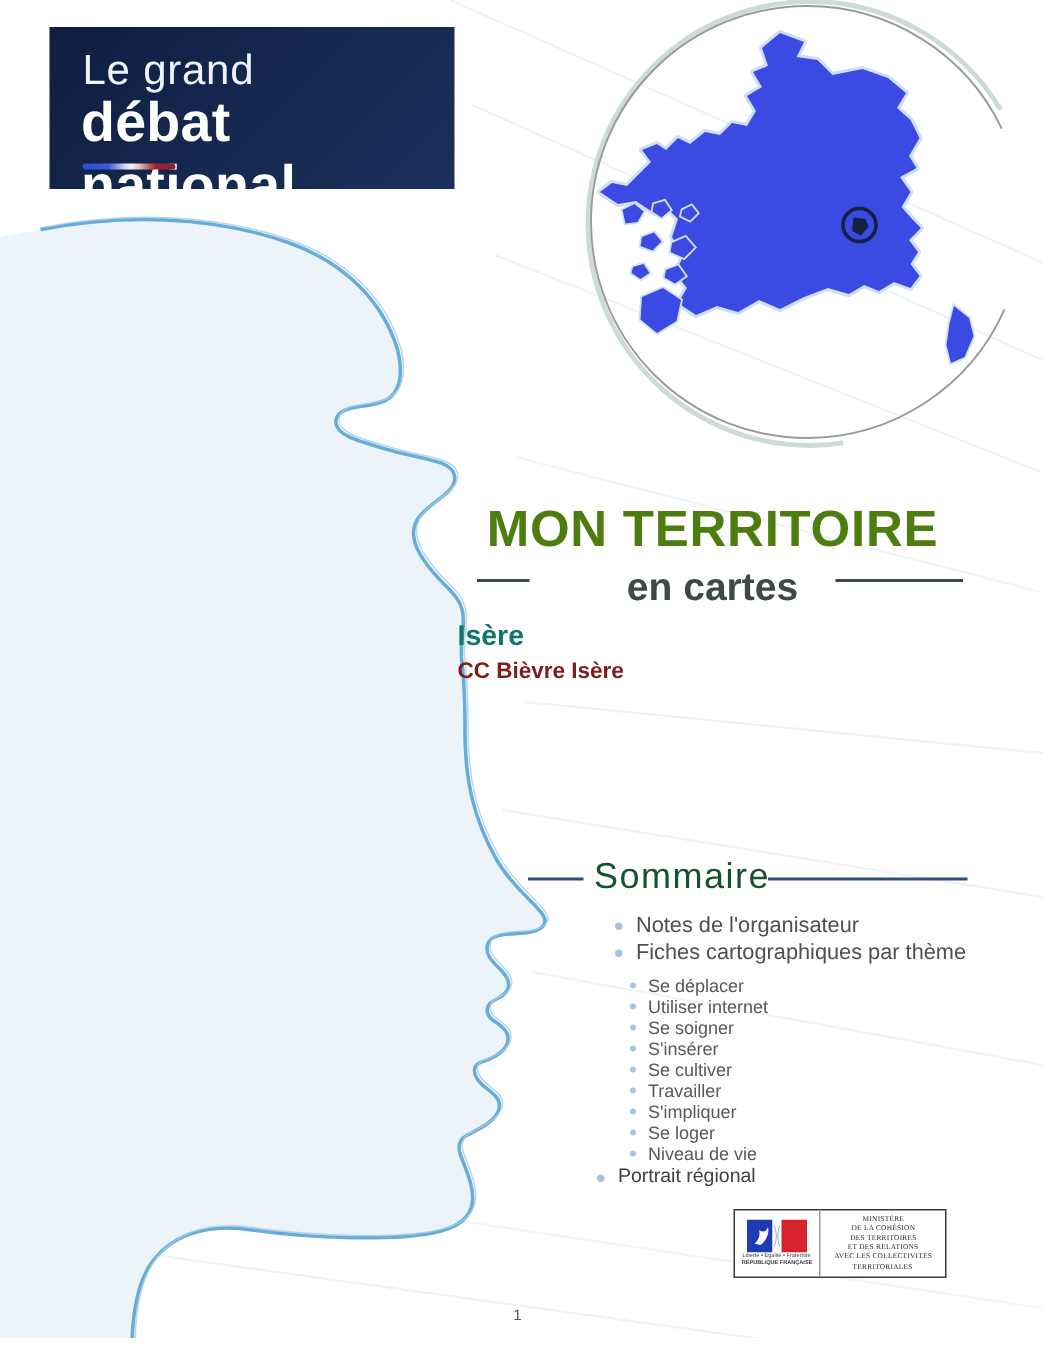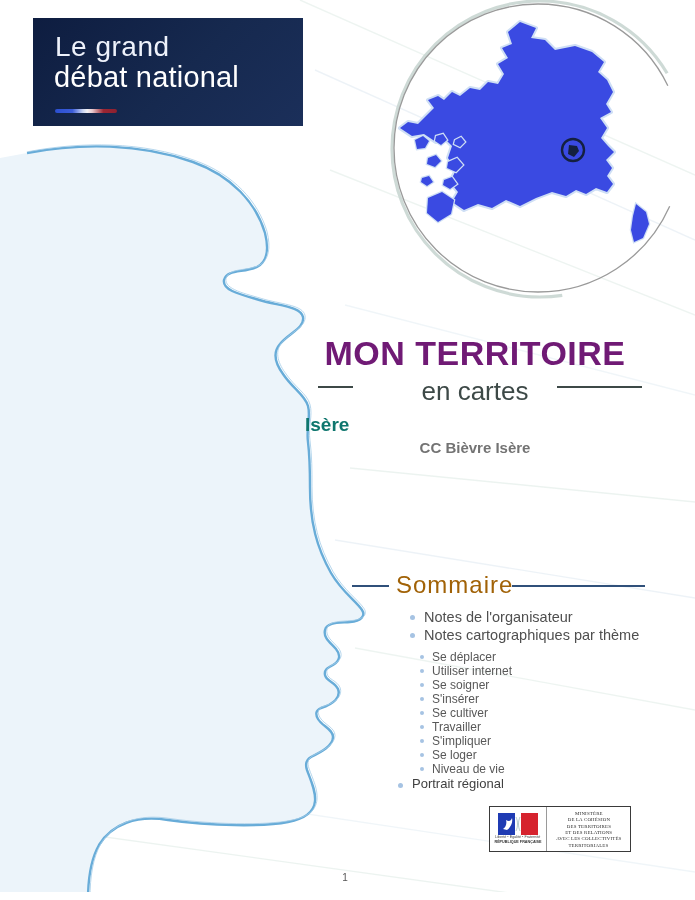--- a/index.html
+++ b/index.html
@@ -5,36 +5,36 @@
   html,body{margin:0;padding:0;}
   body{font-family:"Liberation Sans",sans-serif;}
   .page{position:relative;width:695px;height:892px;background:#ffffff;overflow:hidden;}
   .layer{position:absolute;left:0;top:0;width:695px;height:900px;pointer-events:none;}
 
   
   .brand-box{position:absolute;left:33px;top:18px;width:270px;height:108px;
     background:linear-gradient(135deg,#0e1d40 0%,#16294f 55%,#1b2f5a 100%);
     color:#fff;padding:0;box-sizing:border-box;}
   .brand-line1{position:absolute;left:22px;top:13px;font-size:28px;font-weight:300;color:#eef2fb;letter-spacing:.5px;}
-  .brand-line2{position:absolute;left:21px;top:43px;font-size:29px;font-weight:400;color:#ffffff;letter-spacing:.2px;}
+  .brand-line2{position:absolute;left:21px;top:43px;font-size:37px;font-weight:700;color:#ffffff;letter-spacing:.2px;}
   .brand-flag{position:absolute;left:22px;top:91px;width:62px;height:4px;border-radius:2px;
     background:linear-gradient(90deg,#2b4fd0 0%,#3b5cd8 28%,#c9d4f2 45%,#f2f2f5 52%,#e8c9ce 60%,#9c2633 78%,#8c2030 100%);}
 
   
   .title-wrap{position:absolute;left:305px;top:334px;width:340px;text-align:center;}
-  .title-main{font-size:34px;font-weight:800;color:#701a75;letter-spacing:.5px;}
-  .title-sub{position:relative;font-size:26px;font-weight:400;color:#3d4947;margin-top:3px;}
+  .title-main{font-size:34px;font-weight:800;color:#4d7c0f;letter-spacing:.5px;}
+  .title-sub{position:relative;font-size:26px;font-weight:700;color:#3d4947;margin-top:3px;}
   .rule{position:absolute;height:2px;background:#3d4947;}
   .rule-left{left:318px;top:386px;width:35px;}
   .rule-right{left:557px;top:386px;width:85px;}
   .loc-dep{position:absolute;left:305px;top:414px;width:340px;text-align:left;font-size:19px;font-weight:800;color:#0f766e;}
-  .loc-ter{position:absolute;left:305px;top:439px;width:340px;text-align:center;font-size:15px;font-weight:800;color:#737373;}
-
-  
-  .som-heading{position:absolute;left:396px;top:571px;font-size:24px;font-weight:400;color:#a16207;letter-spacing:1px;}
+  .loc-ter{position:absolute;left:305px;top:439px;width:340px;text-align:left;font-size:15px;font-weight:800;color:#7f1d1d;}
+
+  
+  .som-heading{position:absolute;left:396px;top:571px;font-size:24px;font-weight:400;color:#14532d;letter-spacing:1px;}
   .som-rule-l{left:352px;top:585px;width:37px;height:2px;background:#30507a;position:absolute;}
   .som-rule-r{left:512px;top:585px;width:133px;height:2px;background:#30507a;position:absolute;}
   ul.som-list{position:absolute;left:398px;top:596px;margin:12px;padding:0;list-style:none;width:270px;}
   ul.som-list>li{position:relative;padding-left:14px;font-size:14.5px;color:#4f4f4f;line-height:18px;}
   ul.som-list>li:before{content:"";position:absolute;left:0;top:7px;width:5px;height:5px;border-radius:50%;background:#a6c3e3;}
   ul.theme-list{position:absolute;left:420px;top:650px;margin:0;padding:0;list-style:none;width:200px;}
   ul.theme-list>li{position:relative;padding-left:12px;font-size:12px;color:#585858;line-height:14px;}
   ul.theme-list>li:before{content:"";position:absolute;left:0;top:5px;width:4px;height:4px;border-radius:50%;background:#a6c3e3;}
   .som-last{position:absolute;left:398px;top:776px;padding-left:14px;font-size:13px;color:#404040;}
   .som-last:before{content:"";position:absolute;left:0;top:7px;width:5px;height:5px;border-radius:50%;background:#a6c3e3;}
@@ -214,21 +214,21 @@
 
   <div class="loc-dep">Isère</div>
   <div class="loc-ter">CC Bièvre Isère</div>
 
   <div class="som-rule-l"></div>
   <div class="som-heading">Sommaire</div>
   <div class="som-rule-r"></div>
 
   <ul class="som-list">
     <li>Notes de l'organisateur</li>
-    <li>Notes cartographiques par thème</li>
+    <li>Fiches cartographiques par thème</li>
   </ul>
 
   <ul class="theme-list">
     <li>Se déplacer</li>
     <li>Utiliser internet</li>
     <li>Se soigner</li>
     <li>S'insérer</li>
     <li>Se cultiver</li>
     <li>Travailler</li>
     <li>S'impliquer</li>

